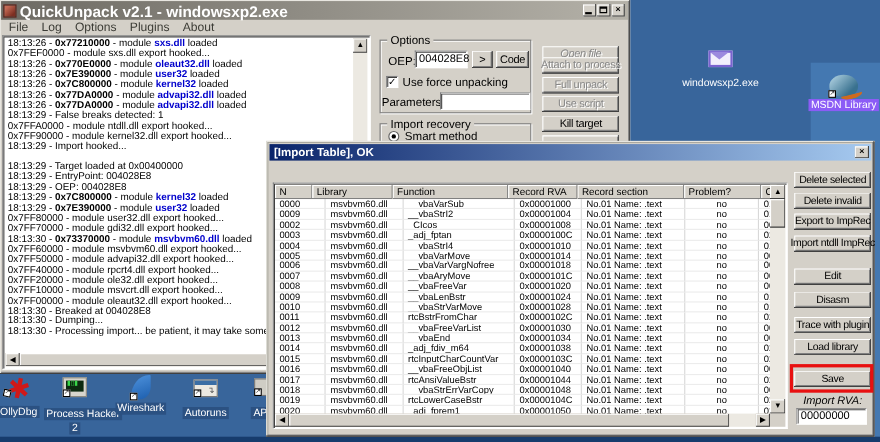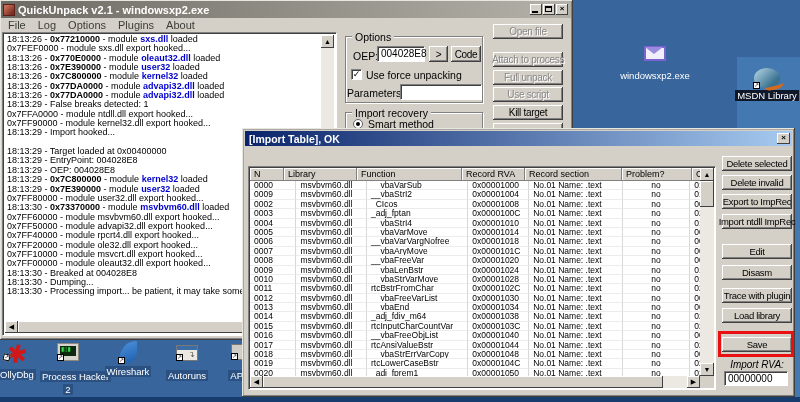--- a/index.html
+++ b/index.html
@@ -18,21 +18,21 @@
   .groupbox { position:absolute; border:1px solid #808080; box-shadow: inset 1px 1px 0 #fff, 1px 1px 0 #fff; }
   .gb-label { position:absolute; top:-6px; left:6px; background:#d4d0c8; padding:0 3px; font-size:10.5px; color:#000; }
   .btn { position:absolute; background:#d4d0c8; box-shadow: inset -1px -1px 0 #404040, inset 1px 1px 0 #fff, inset -2px -2px 0 #808080; font-size:10px; letter-spacing:-0.3px; display:flex; align-items:center; justify-content:center; color:#000; white-space:nowrap; }
   .btn.dis { color:#888; text-shadow:1px 1px 0 #fff; }
   .sb { position:absolute; background:#d4d0c8; box-shadow: inset -1px -1px 0 #404040, inset 1px 1px 0 #fff; font-size:7px; color:#000; display:flex; align-items:center; justify-content:center; }
   .track { background:#ece9e2; }
 
   
   #mainwin { position:absolute; left:0; top:0; width:573px; height:340px; background:#d4d0c8; box-shadow: inset -1px -1px 0 #404040, inset 1px 1px 0 #e8e6e0, inset -2px -2px 0 #808080; }
   #mw-title { position:absolute; left:1px; top:1px; width:570px; height:17px; background:linear-gradient(to right,#6d6a63,#b4b1a8); display:flex; align-items:center; padding-left:2px; }
-  #mw-title .ttxt { color:#fff; font-weight:bold; font-size:11px; margin-left:3px; white-space:nowrap; }
+  #mw-title .ttxt { color:#fff; font-weight:bold; font-size:14px; margin-left:3px; white-space:nowrap; }
   .appico { width:12px; height:12px; background:linear-gradient(135deg,#c46a55 20%,#7d2f22 80%); border:1px solid #5a2018; }
   .tb-btn { width:12px; height:11px; background:#d4d0c8; box-shadow: inset -1px -1px 0 #404040, inset 1px 1px 0 #fff; margin-left:1px; position:relative; font-size:8px; font-weight:bold; text-align:center; line-height:10px; color:#000; }
   .glyph-min { position:absolute; left:2px; bottom:2px; width:6px; height:2px; background:#000; }
   .glyph-max { position:absolute; left:2px; top:2px; width:7px; height:6px; border:1px solid #000; border-top:2px solid #000; }
   #mw-menu { position:absolute; left:2px; top:18px; width:568px; height:13px; font-size:11px; color:#3c3c36; display:flex; align-items:center; }
   #mw-menu span { margin-right:12px; }
   #mw-menu span:first-child { margin-left:6px; }
 
   
   #logbox { position:absolute; left:2px; top:32px; width:335px; height:304px; }
@@ -94,21 +94,21 @@
 
   <div class="dicon" style="left:610px; top:46px; width:90px;">
     <div class="ic env"></div>
     <div style="margin-top:9px;">windowsxp2.exe</div>
   </div>
   <div class="dicon" style="left:734px; top:68px; width:66px;">
     <div class="ic msdn-disc">
       <div class="msdn-swoosh"></div>
       <div class="lnk">↗</div>
     </div>
-    <div class="lbl" style="background:#0f172a;">MSDN Library</div>
+    <div class="lbl" style="background:#8b5cf6;">MSDN Library</div>
   </div>
 
   <div class="dicon" style="left:-11px; top:341px; width:56px;">
     <div class="ic olly">✱<div class="lnk" style="bottom:4px;left:2px;">↗</div></div>
     <div class="lbl">OllyDbg</div>
   </div>
   <div class="dicon" style="left:40px; top:343px; width:56px;">
     <div class="ic ph-ic">
         <div class="ph-scr">▮▯▮</div>
         <div class="lnk">↗</div>
@@ -172,20 +172,21 @@
           <div class="logline"><span class="t">0x7FFA0000 - module ntdll.dll export hooked...</span></div>
           <div class="logline"><span class="t">0x7FF90000 - module kernel32.dll export hooked...</span></div>
           <div class="logline"><span class="t">18:13:29 - Import hooked...</span></div>
           <div class="logline">&nbsp;</div>
           <div class="logline"><span class="t">18:13:29 - Target loaded at 0x00400000</span></div>
           <div class="logline"><span class="t">18:13:29 - EntryPoint: 004028E8</span></div>
           <div class="logline"><span class="t">18:13:29 - OEP: 004028E8</span></div>
           <div class="logline"><span class="t">18:13:29 - </span><span class="a">0x7C800000</span><span class="t"> - module </span><span class="m">kernel32</span><span class="t"> loaded</span></div>
           <div class="logline"><span class="t">18:13:29 - </span><span class="a">0x7E390000</span><span class="t"> - module </span><span class="m">user32</span><span class="t"> loaded</span></div>
           <div class="logline"><span class="t">0x7FF80000 - module user32.dll export hooked...</span></div>
+          <div class="logline"><span class="t">0x7FF70000 - module gdi32.dll export hooked...</span></div>
           <div class="logline"><span class="t">18:13:30 - </span><span class="a">0x73370000</span><span class="t"> - module </span><span class="m">msvbvm60.dll</span><span class="t"> loaded</span></div>
           <div class="logline"><span class="t">0x7FF60000 - module msvbvm60.dll export hooked...</span></div>
           <div class="logline"><span class="t">0x7FF50000 - module advapi32.dll export hooked...</span></div>
           <div class="logline"><span class="t">0x7FF40000 - module rpcrt4.dll export hooked...</span></div>
           <div class="logline"><span class="t">0x7FF20000 - module ole32.dll export hooked...</span></div>
           <div class="logline"><span class="t">0x7FF10000 - module msvcrt.dll export hooked...</span></div>
           <div class="logline"><span class="t">0x7FF00000 - module oleaut32.dll export hooked...</span></div>
           <div class="logline"><span class="t">18:13:30 - Breaked at 004028E8</span></div>
           <div class="logline"><span class="t">18:13:30 - Dumping...</span></div>
           <div class="logline"><span class="t">18:13:30 - Processing import... be patient, it may take some time...</span></div>
@@ -215,21 +216,21 @@
     <div class="field" style="left:400px; top:84px; width:82px; height:16px;"></div>
 
     <div class="groupbox" style="left:345px; top:112px; width:138px; height:60px;">
       <span class="gb-label">Import recovery</span>
     </div>
     <div class="radio" style="left:353px; top:119px;">
         <div class="dot"></div>
       </div>
     <span class="lab" style="left:368px; top:118px;">Smart method</span>
 
-    <div class="btn dis" style="left:493px; top:24px; width:70px; height:15px;">Open file</div>
+    <div class="btn dis" style="left:493px; top:42px; width:70px; height:15px;font-style:italic;">Open file</div>
     <div class="btn dis" style="left:493px; top:52px; width:70px; height:15px;">Attach to process</div>
     <div class="btn dis" style="left:493px; top:70px; width:70px; height:15px;">Full unpack</div>
     <div class="btn dis" style="left:493px; top:87px; width:70px; height:15px;">Use script</div>
     <div class="btn" style="left:493px; top:105px; width:70px; height:15px;">Kill target</div>
     <div class="btn" style="left:493px; top:123px; width:70px; height:15px;"></div>
   </div>
 
   <div id="dlg">
     <div id="dlg-title">
       <span class="ttxt">[Import Table], OK</span>

